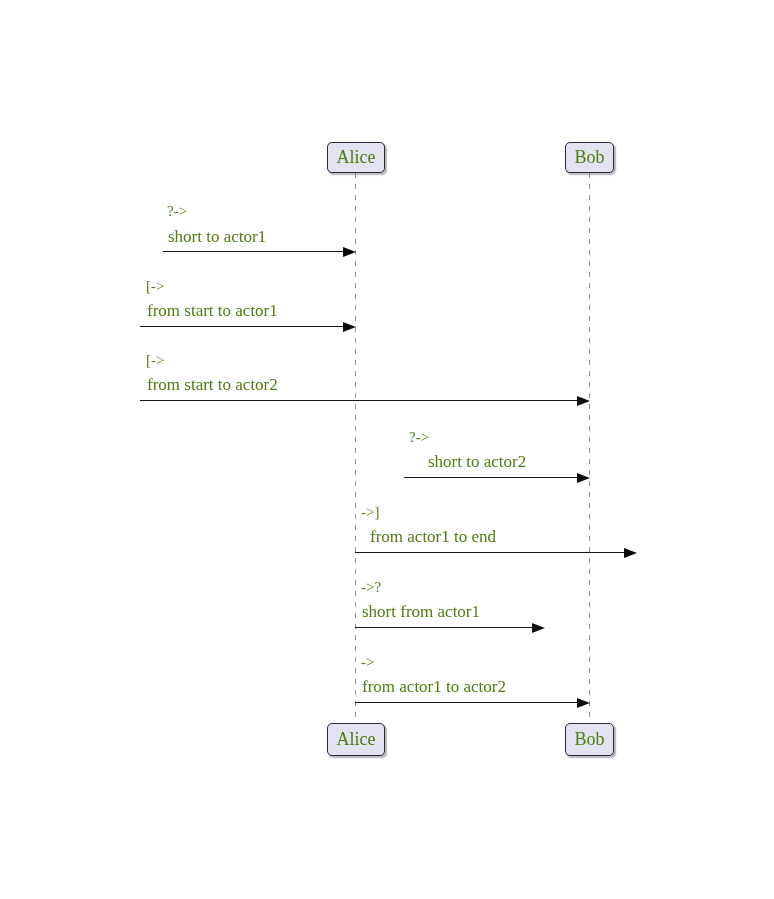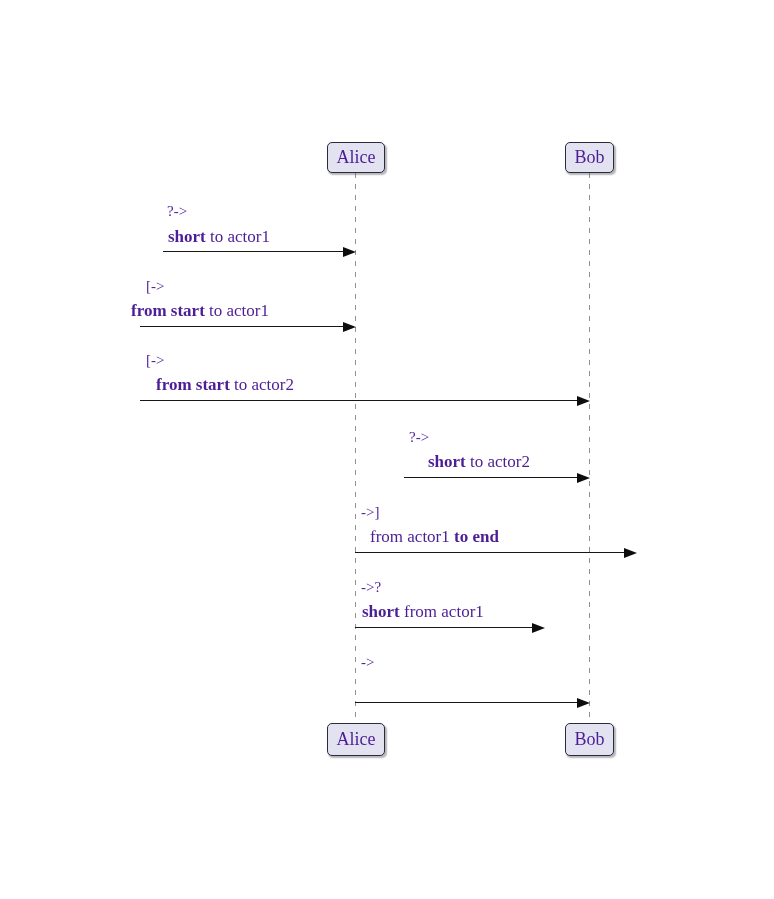--- a/index.html
+++ b/index.html
@@ -2,21 +2,21 @@
 <html><head>
 <meta charset="utf-8">
 <style>
   html, body { margin: 0; padding: 0; background: #ffffff; }
   #canvas {
     position: relative;
     width: 774px;
     height: 899px;
     background: #ffffff;
     font-family: "Liberation Serif", "DejaVu Serif", serif;
-    color: #4c1d95;
+    color: #4d7c0f;
     overflow: hidden;
   }
   .actor-box {
     position: absolute;
     background: #e2e2f0;
     border: 1.5px solid #2a2a3d;
     border-radius: 5px;
     box-shadow: 1.5px 2px 1.5px rgba(90,90,100,0.45);
     display: flex;
     align-items: center;
@@ -34,21 +34,21 @@
     font-size: 15px;
     line-height: 20px;
     white-space: pre;
   }
   .msg-text {
     position: absolute;
     font-size: 17px;
     line-height: 20px;
     white-space: pre;
   }
-  .msg-text .b { font-weight: bold; }
+  .msg-text .b { font-weight: normal; }
   .arrow { position: absolute; height: 11px; }
   .arrow .line {
     position: absolute;
     left: 0; right: 9px; top: 4.6px;
     border-top: 1.4px solid #161616;
   }
   .arrow .head {
     position: absolute;
     right: 0; top: 0.5px;
     width: 0; height: 0;
@@ -80,28 +80,28 @@
   </div>
 
   <div class="msg-op" style="left:167px; top:201px;">?-&gt;</div>
   <div class="msg-text" style="left:168px; top:227px;"><span class="b">short</span><span> to actor1</span></div>
   <div class="arrow" style="left:163px; top:246px; width:193px;">
     <div class="line"></div>
     <div class="head"></div>
   </div>
 
   <div class="msg-op" style="left:146px; top:276px;">[-&gt;</div>
-  <div class="msg-text" style="left:131px; top:301px;"><span class="b">from start</span><span> to actor1</span></div>
+  <div class="msg-text" style="left:147px; top:301px;"><span class="b">from start</span><span> to actor1</span></div>
   <div class="arrow" style="left:140px; top:321px; width:216px;">
     <div class="line"></div>
     <div class="head"></div>
   </div>
 
   <div class="msg-op" style="left:146px; top:350px;">[-&gt;</div>
-  <div class="msg-text" style="left:147px; top:375px;margin-left:9px;"><span class="b">from start</span><span> to actor2</span></div>
+  <div class="msg-text" style="left:147px; top:375px;"><span class="b">from start</span><span> to actor2</span></div>
   <div class="arrow" style="left:140px; top:395px; width:450px;">
     <div class="line"></div>
     <div class="head"></div>
   </div>
 
   <div class="msg-op" style="left:409px; top:427px;">?-&gt;</div>
   <div class="msg-text" style="left:428px; top:452px;"><span class="b">short</span><span> to actor2</span></div>
   <div class="arrow" style="left:404px; top:472px; width:186px;">
     <div class="line"></div>
     <div class="head"></div>
@@ -115,18 +115,19 @@
   </div>
 
   <div class="msg-op" style="left:361px; top:577px;">-&gt;?</div>
   <div class="msg-text" style="left:362px; top:602px;text-align:right;"><span class="b">short</span><span> from actor1</span></div>
   <div class="arrow" style="left:355px; top:622px; width:190px;">
     <div class="line"></div>
     <div class="head"></div>
   </div>
 
   <div class="msg-op" style="left:361px; top:652px;">-&gt;</div>
+  <div class="msg-text" style="left:362px; top:677px;"><span>from actor1 to actor2</span></div>
   <div class="arrow" style="left:355px; top:697px; width:235px;">
     <div class="line"></div>
     <div class="head"></div>
   </div>
 
 </div>
 
 </body></html>

